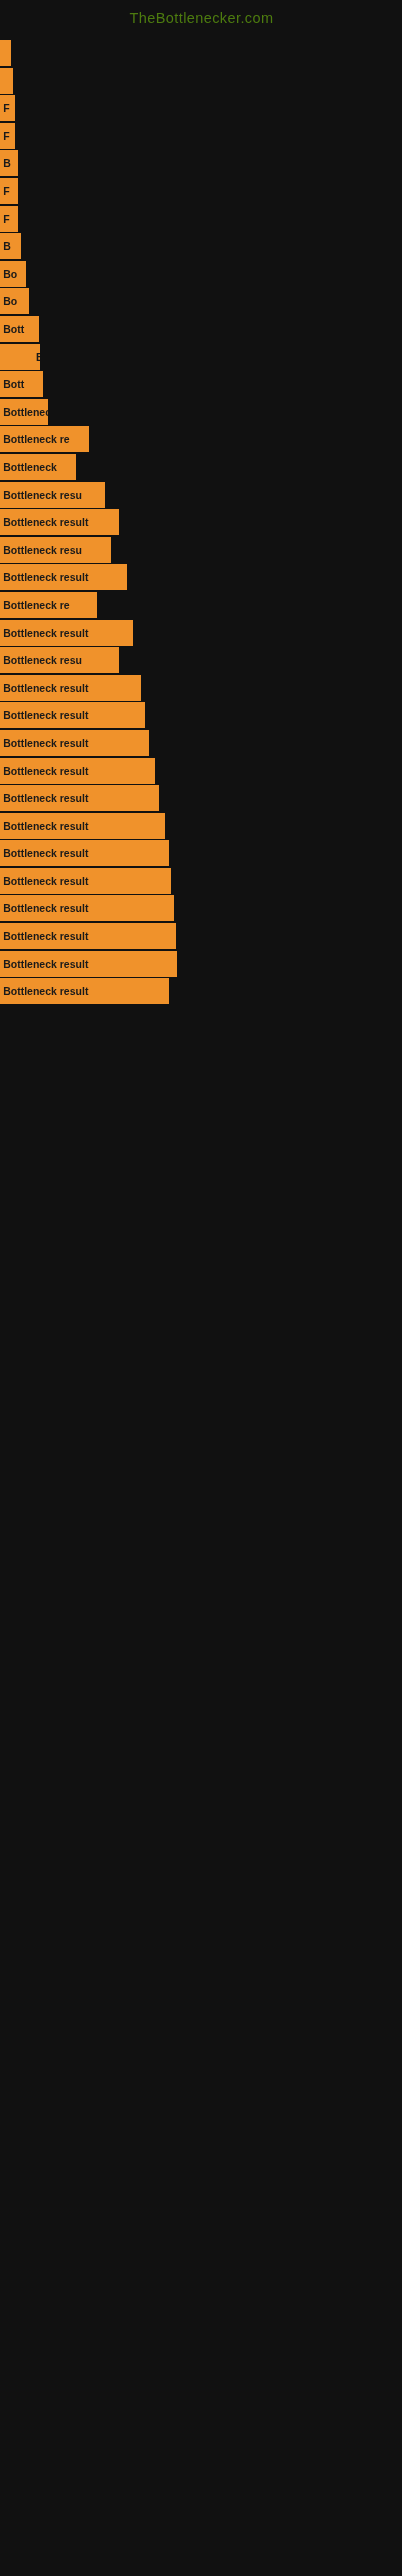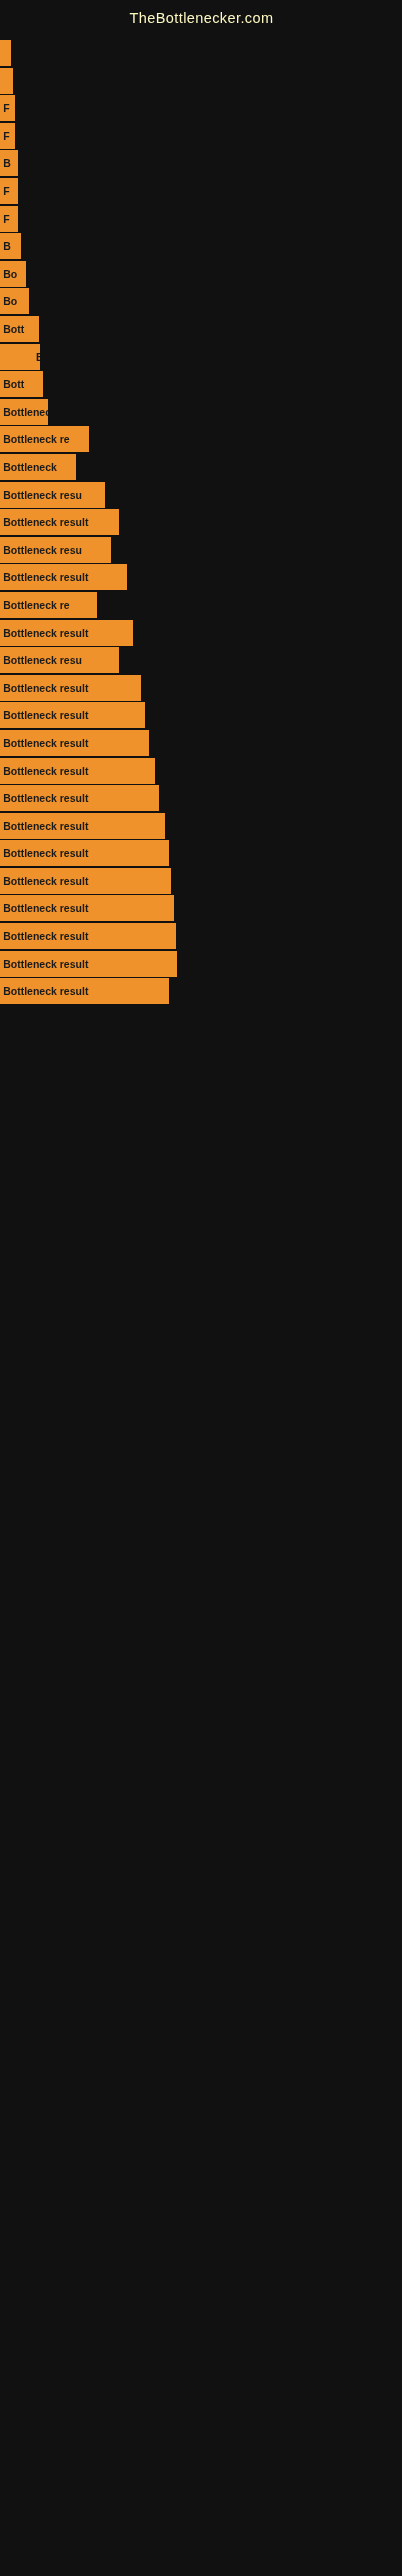--- a/index.html
+++ b/index.html
@@ -10,21 +10,21 @@
 
     body {
       background-color: #111111;
       width: 403px;
       min-height: 2576px;
       font-family: Arial, sans-serif;
       position: relative;
     }
 
     .site-title {
-      color: #fef9c3;
+      color: #4d7c0f;
       font-size: 14.5px;
       text-align: center;
       padding: 9.7px 0 6.4px 0;
       letter-spacing: 0.4px;
     }
 
     .bars-container {
       display: flex;
       flex-direction: column;
       gap: 0px;

